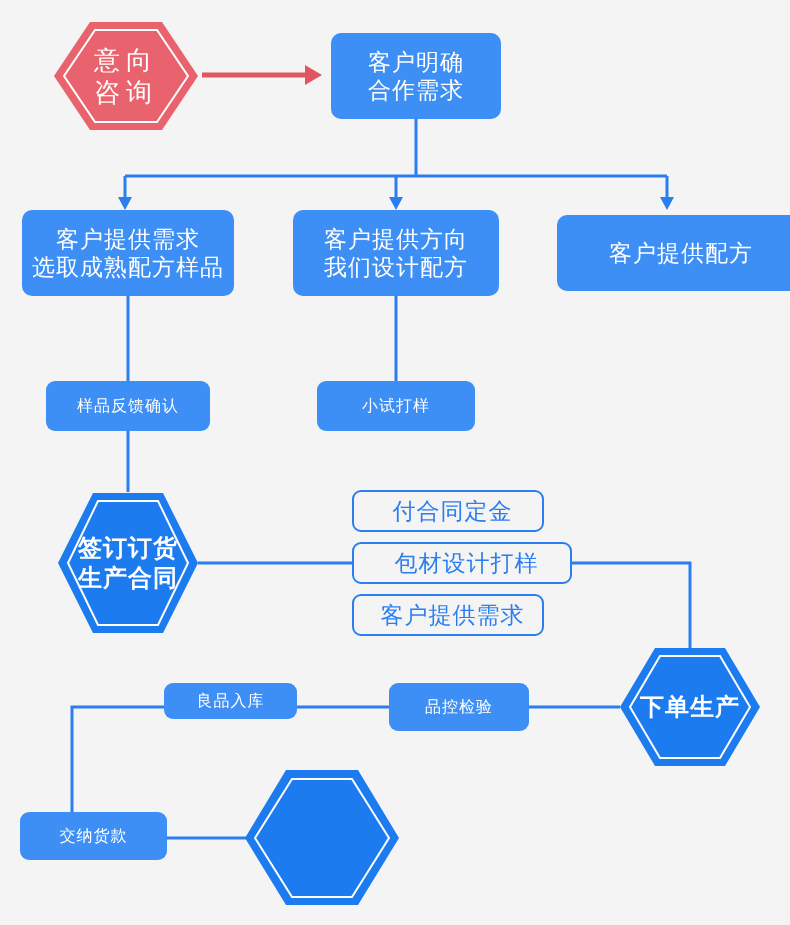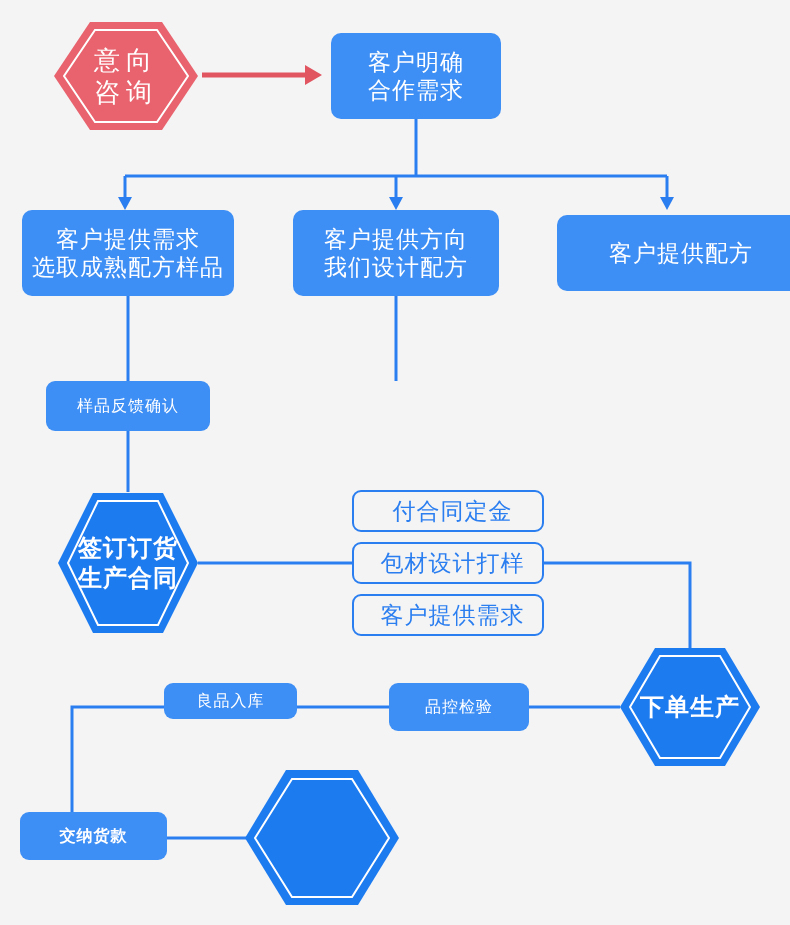--- a/index.html
+++ b/index.html
@@ -155,48 +155,51 @@
   </div>
 
   <div class="node rbox" style="left:557px;top:215px;width:248px;height:76px;">
     <span>客户提供配方</span>
   </div>
 
   <div class="node rbox sm" style="left:46px;top:381px;width:164px;height:50px;">
     <span>样品反馈确认</span>
   </div>
 
+  <div class="node rbox sm" style="left:317px;top:381px;width:158px;height:50px;">
+    <span>小试打样</span>
+  </div>
 
   <div class="hexlabel big" style="left:58px;top:493px;width:140px;height:140px;">
     <span>签订订货
 生产合同</span>
   </div>
 
   <div class="node obox" style="left:352px;top:490px;width:192px;height:42px;">
     <span>付合同定金</span>
   </div>
 
-  <div class="node obox" style="left:352px;top:542px;width:192px;height:42px;">
+  <div class="node obox" style="left:352px;top:542px;width:220px;height:42px;">
     <span>包材设计打样</span>
   </div>
 
   <div class="node obox" style="left:352px;top:594px;width:192px;height:42px;">
     <span>客户提供需求</span>
   </div>
 
   <div class="hexlabel big" style="left:620px;top:648px;width:140px;height:118px;">
     <span>下单生产</span>
   </div>
 
   <div class="node rbox sm" style="left:389px;top:683px;width:140px;height:48px;">
     <span>品控检验</span>
   </div>
 
   <div class="node rbox sm" style="left:164px;top:683px;width:133px;height:36px;">
     <span>良品入库</span>
   </div>
 
-  <div class="node rbox sm" style="left:20px;top:812px;width:147px;height:48px;font-weight:bold;">
+  <div class="node rbox sm" style="left:20px;top:812px;width:147px;height:48px;">
     <span>交纳货款</span>
   </div>
 
 
 </div>
 
 </body></html>

